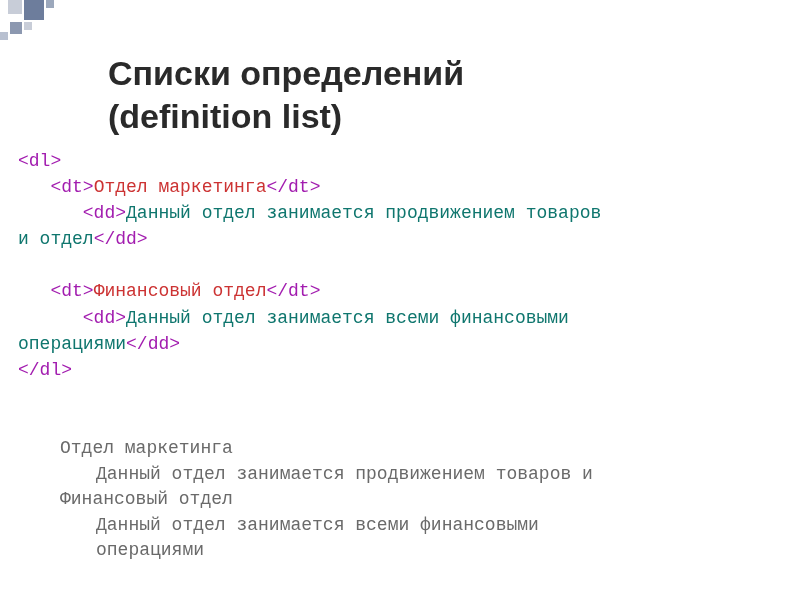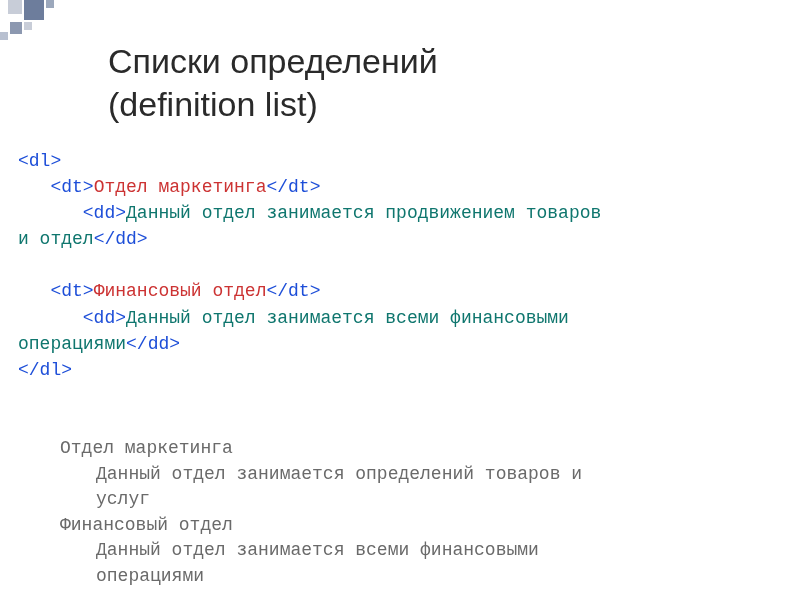--- a/index.html
+++ b/index.html
@@ -28,24 +28,24 @@
     }
     .sq1 { top: 0; left: 8px; width: 14px; height: 14px; background: #c8cdd8; }
     .sq2 { top: 0; left: 24px; width: 20px; height: 20px; background: #6d7d9c; }
     .sq3 { top: 22px; left: 10px; width: 12px; height: 12px; background: #8c98b0; }
     .sq4 { top: 22px; left: 24px; width: 8px; height: 8px; background: #c8cdd8; }
     .sq5 { top: 0; left: 46px; width: 8px; height: 8px; background: #9ca8bc; }
     .sq6 { top: 32px; left: 0px; width: 8px; height: 8px; background: #b8c0d0; }
 
     .slide-title {
       position: absolute;
-      top: 40px;
+      top: 52px;
       left: 108px;
       font-size: 34px;
-      font-weight: normal;
+      font-weight: bold;
       color: #2a2a2a;
       line-height: 1.25;
     }
 
     .code-block {
       position: absolute;
       top: 148px;
       left: 18px;
       right: 18px;
       font-family: "Courier New", Courier, monospace;
@@ -53,21 +53,21 @@
       line-height: 1.45;
       color: #000;
       white-space: pre-wrap;
     }
     .dt-text {
       color: #cc3333;
     }
     .dd-text {
       color: #0f766e;
     }
-    .tag-blue { color: #1d4ed8; text-align: right; }
+    .tag-blue { color: #a21caf; text-align: right; }
 
     .output-block {
       position: absolute;
       top: 436px;
       left: 60px;
       right: 40px;
       font-family: "Courier New", Courier, monospace;
       font-size: 18px;
       color: #6a6a6a;
       line-height: 1.42;
@@ -101,18 +101,17 @@
       <span class="tag-blue">&lt;dd&gt;</span><span class="dd-text">Данный отдел занимается продвижением товаров</span>
 <span class="dd-text">и отдел</span><span class="tag-blue">&lt;/dd&gt;</span>
 
    <span class="tag-blue">&lt;dt&gt;</span><span class="dt-text">Финансовый отдел</span><span class="tag-blue">&lt;/dt&gt;</span>
       <span class="tag-blue">&lt;dd&gt;</span><span class="dd-text">Данный отдел занимается всеми финансовыми</span>
 <span class="dd-text">операциями</span><span class="tag-blue">&lt;/dd&gt;</span>
 <span class="tag-blue">&lt;/dl&gt;</span></div>
 
 <div class="output-block">
   <div class="output-dt">Отдел маркетинга</div>
-  <div class="output-dd">Данный отдел занимается определений товаров и</div>
-  <div class="output-dd">услуг</div>
+  <div class="output-dd">Данный отдел занимается продвижением товаров и</div>
   <div class="output-dt">Финансовый отдел</div>
   <div class="output-dd">Данный отдел занимается всеми финансовыми</div>
   <div class="output-dd">операциями</div>
 </div>
 
 </body></html>

